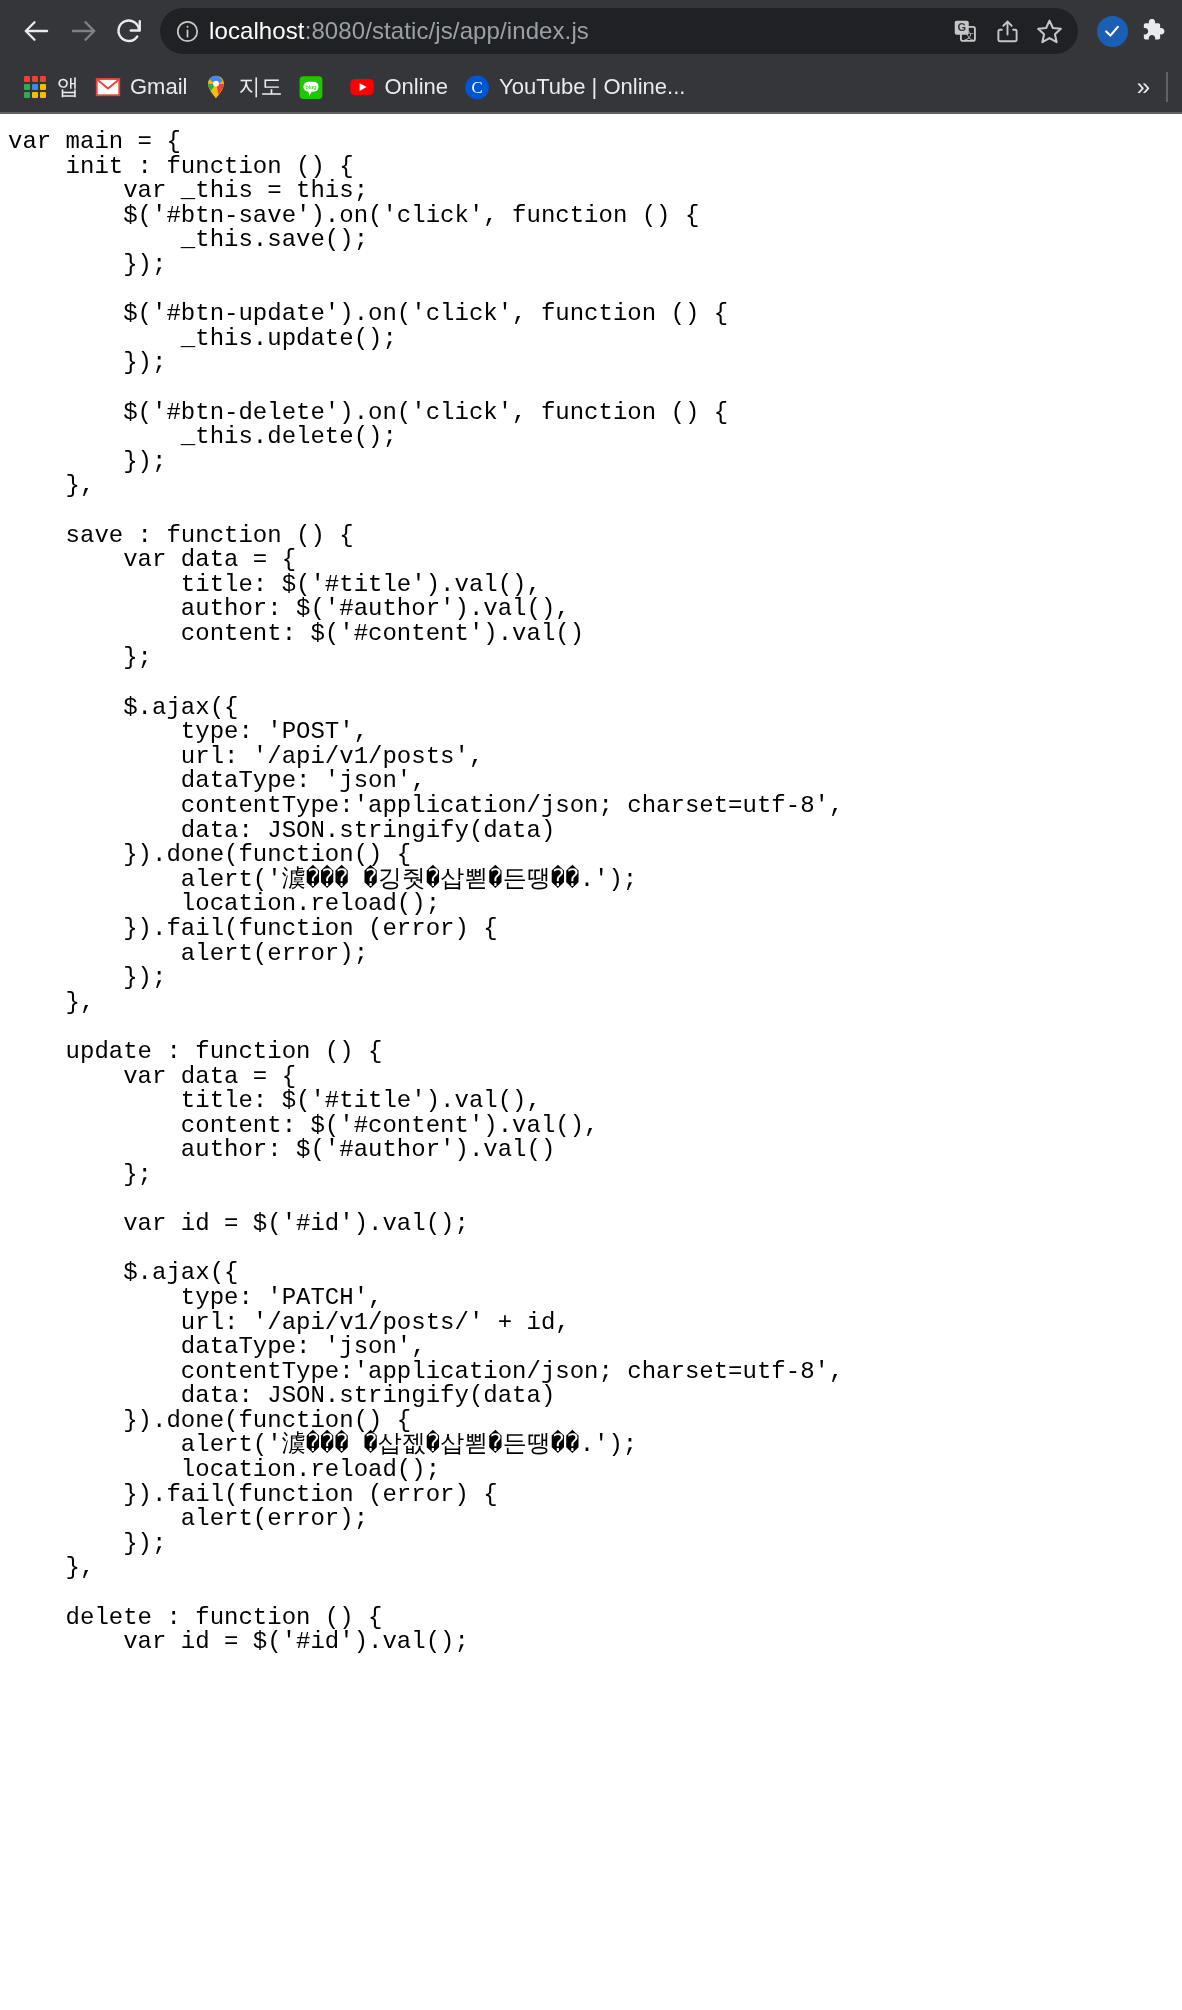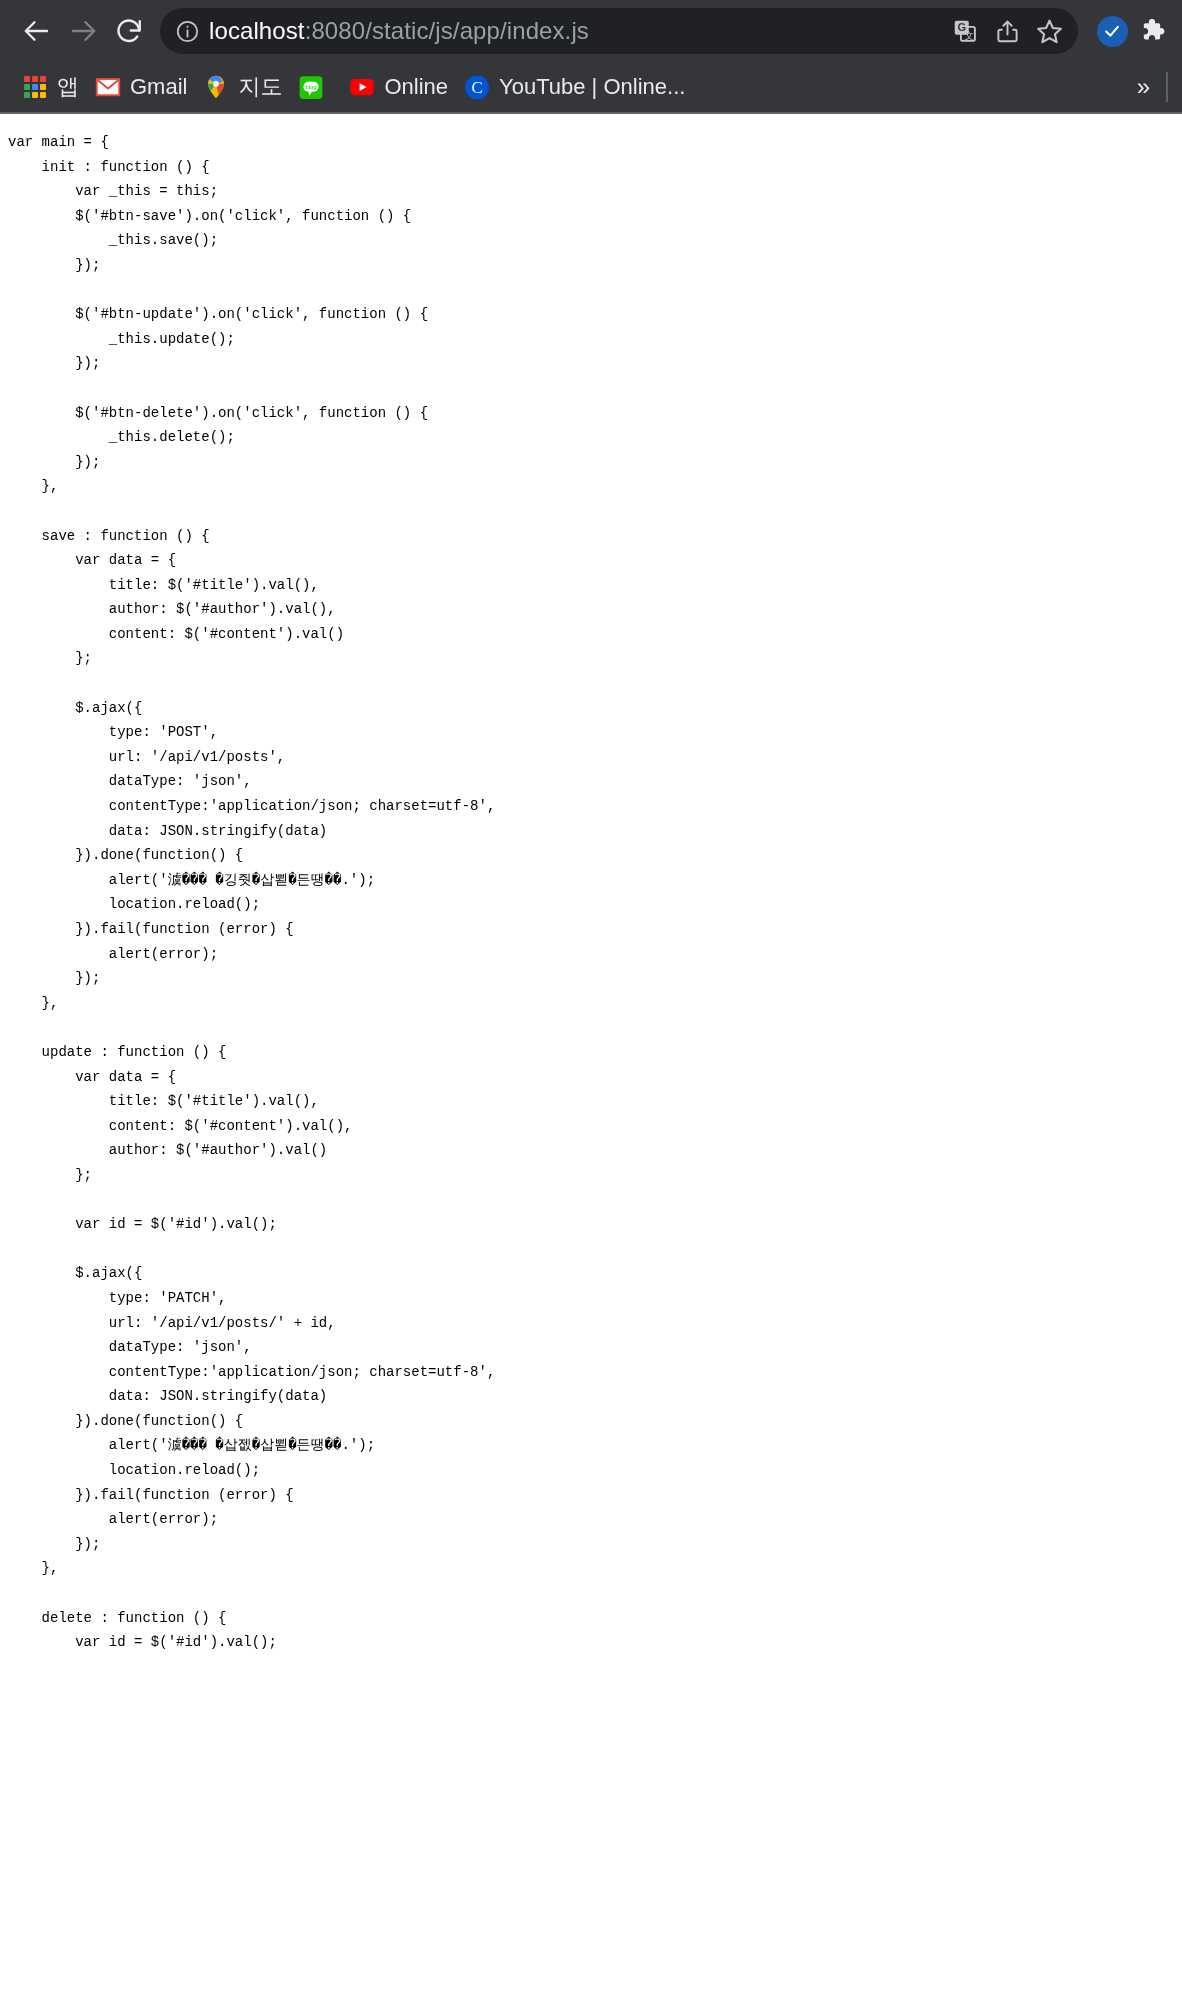--- a/index.html
+++ b/index.html
@@ -135,21 +135,21 @@
     background: #ffffff;
     width: 100%;
     height: calc(2010px - 114px);
     overflow: hidden;
     padding: 0;
   }
   pre.code {
     margin: 0;
     padding: 16px 10px 0 8px;
     font-family: "Liberation Mono", "DejaVu Sans Mono", monospace;
-    font-size: 14px;
+    font-size: 24px;
     line-height: 24.6px;
     color: #000000;
     white-space: pre;
     letter-spacing: 0px;
     tab-size: 4;
   }
 </style>
 </head>
 <body>
 

